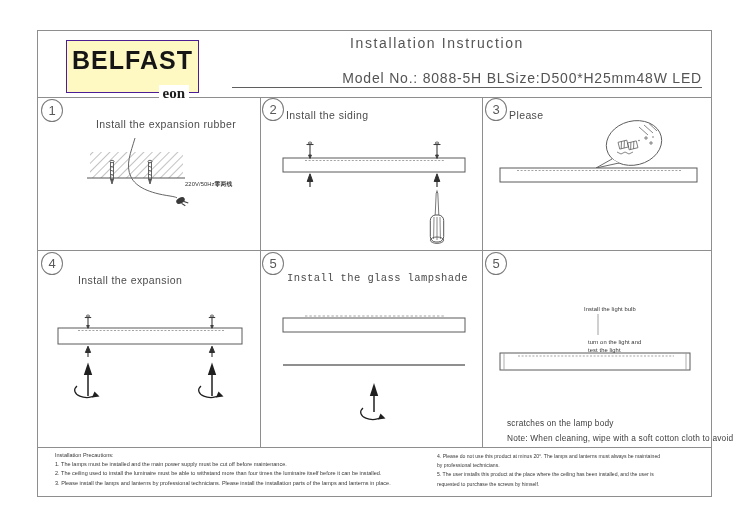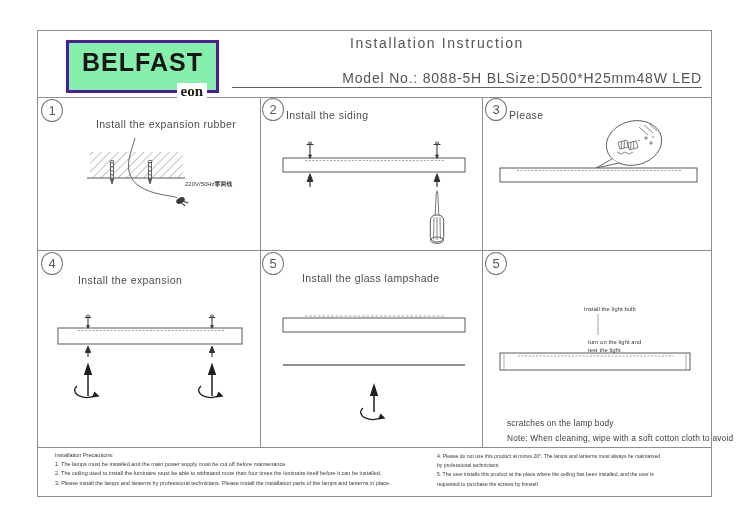--- a/index.html
+++ b/index.html
@@ -3,21 +3,21 @@
 <meta charset="utf-8">
 <style>
   html,body{margin:0;padding:0;background:#fff;}
   #page{position:relative;width:750px;height:530px;background:#fff;overflow:hidden;
         font-family:"Liberation Sans",sans-serif;color:#4c4c4c;}
   .abs{position:absolute;}
   
   #outer-border{left:37px;top:30px;width:675px;height:467px;border:1px solid #8e8e8e;box-sizing:border-box;}
   .gridline{background:#8e8e8e;}
   
-  #logo-box{left:66px;top:40px;width:153px;height:53px;border:3px solid #4c1d95;box-sizing:border-box;background:#86efac;}
+  #logo-box{left:66px;top:40px;width:133px;height:53px;border:1px solid #4c1d95;box-sizing:border-box;background:#fef9c3;}
   #brand{width:100%;text-align:center;margin-top:5px;font-size:25px;font-weight:700;letter-spacing:1px;color:#161616;}
   #brand-sub{position:absolute;right:9px;bottom:-10px;background:#fff;padding:0 4px;
              font-family:"Liberation Serif",serif;font-weight:700;font-size:15px;color:#1d1d1d;text-align:right;}
   #doc-title{left:297px;top:35px;width:280px;text-align:center;font-size:14px;letter-spacing:1.6px;color:#545454;}
   #model-row{left:232px;top:70px;width:470px;display:flex;justify-content:flex-end;
              font-size:14px;letter-spacing:0.8px;color:#545454;border-bottom:1px solid #5f5f5f;padding-bottom:1px;box-sizing:border-box;}
   
   .circ{width:20px;height:21px;border:1px solid #7a7a7a;border-radius:50%;display:flex;align-items:center;justify-content:center;
         font-size:13px;color:#595959;background:#fff;}
   .cap{font-size:10.5px;letter-spacing:0.4px;color:#4c4c4c;white-space:nowrap;}
@@ -57,21 +57,21 @@
   <div class="abs circ" style="left:262px;top:98px;">2</div>
   <div class="abs circ" style="left:485px;top:98px;">3</div>
   <div class="abs circ" style="left:41px;top:252px;">4</div>
   <div class="abs circ" style="left:262px;top:252px;">5</div>
   <div class="abs circ" style="left:485px;top:252px;">5</div>
 
   <div class="abs cap" style="left:96px;top:118px;">Install the expansion rubber</div>
   <div class="abs cap" style="left:286px;top:109px;">Install the siding</div>
   <div class="abs cap" style="left:509px;top:109px;">Please</div>
   <div class="abs cap" style="left:78px;top:274px;">Install the expansion</div>
-  <div class="abs cap" style="left:302px;top:272px;">Install the glass lampshade</div>
+  <div class="abs cap" style="left:287px;top:272px;font-family:Liberation Mono, monospace;">Install the glass lampshade</div>
 
   <svg style="left:37px;top:97px;" width="223" height="153" viewBox="0 0 223 153">
     <defs>
       <pattern id="hatch1" width="6" height="6" patternUnits="userSpaceOnUse" patternTransform="rotate(45)">
         <line x1="0" y1="0" x2="0" y2="6" stroke="#6a6a6a" stroke-width="0.8"></line>
       </pattern>
     </defs>
     <rect x="53" y="55" width="93" height="26" fill="url(#hatch1)"></rect>
     <line x1="50" y1="81" x2="148" y2="81" stroke="#555" stroke-width="1"></line>
     <g stroke="#555" stroke-width="0.9" fill="none">

